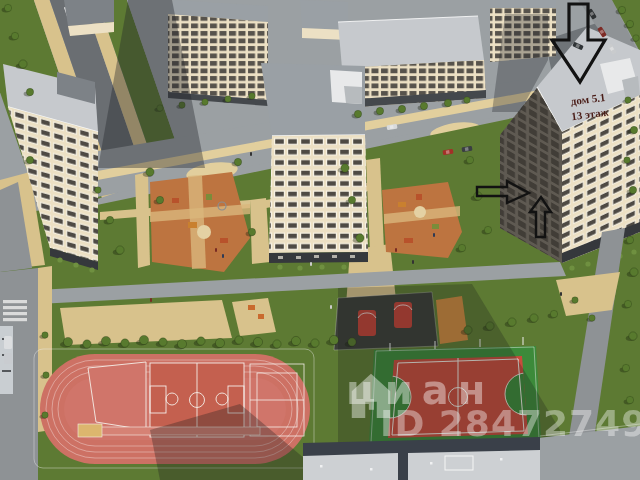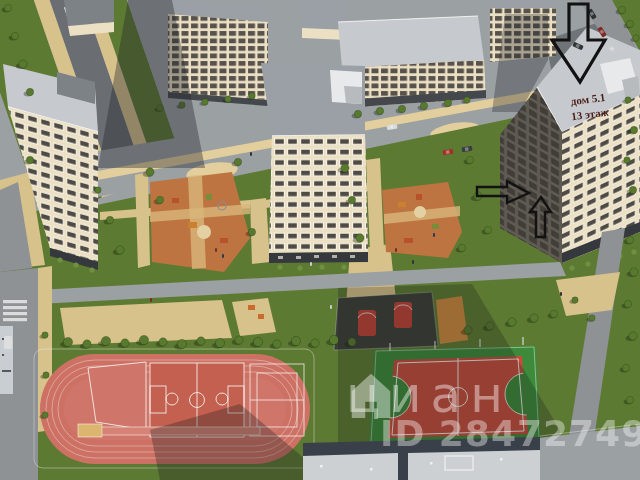--- a/index.html
+++ b/index.html
@@ -15,21 +15,21 @@
   .c-play{fill:var(--p-playground,#bd7440)} .c-sball{fill:var(--p-streetball,#3b3e38)}
   .c-wall{fill:var(--p-wall,#ece0c4)} .c-wallsh{fill:var(--p-wallShade,#5f5a52)}
   .c-roofL{fill:var(--p-roofLight,#c6c9cd)} .c-roofM{fill:var(--p-roofMid,#9aa0a5)}
   .c-shadow{fill:var(--p-shadow,rgba(30,32,30,0.32))}
   .arrow{fill:none;stroke:var(--p-annotation,#121212);stroke-linejoin:miter;}
   .roof-label{position:absolute;left:546px;top:92px;width:86px;text-align:center;
       transform:rotate(-7deg);font-family:"Liberation Serif","DejaVu Serif",serif;
       font-weight:700;font-size:11px;line-height:1.35;color:var(--p-labelColor,#4a1d18);}
   .watermark{position:absolute;left:346px;top:370px;pointer-events:none;}
   .wm-row{display:flex;align-items:center;gap:12px;}
-  .wm-brand{font-weight:400;font-size:50px;letter-spacing:9px;
+  .wm-brand{font-weight:700;font-size:40px;letter-spacing:9px;
       color:var(--p-watermark,rgba(255,255,255,0.42));line-height:1;}
   .wm-id{font-weight:700;font-size:36px;letter-spacing:1px;margin:-4px 0 0 34px;
       color:var(--p-watermarkId,rgba(250,250,250,0.40));line-height:1;white-space:nowrap;}
 </style>
 </head>
 <body>
 
 <div class="stage">
 <svg width="640" height="480" viewBox="0 0 640 480">
   <defs>

